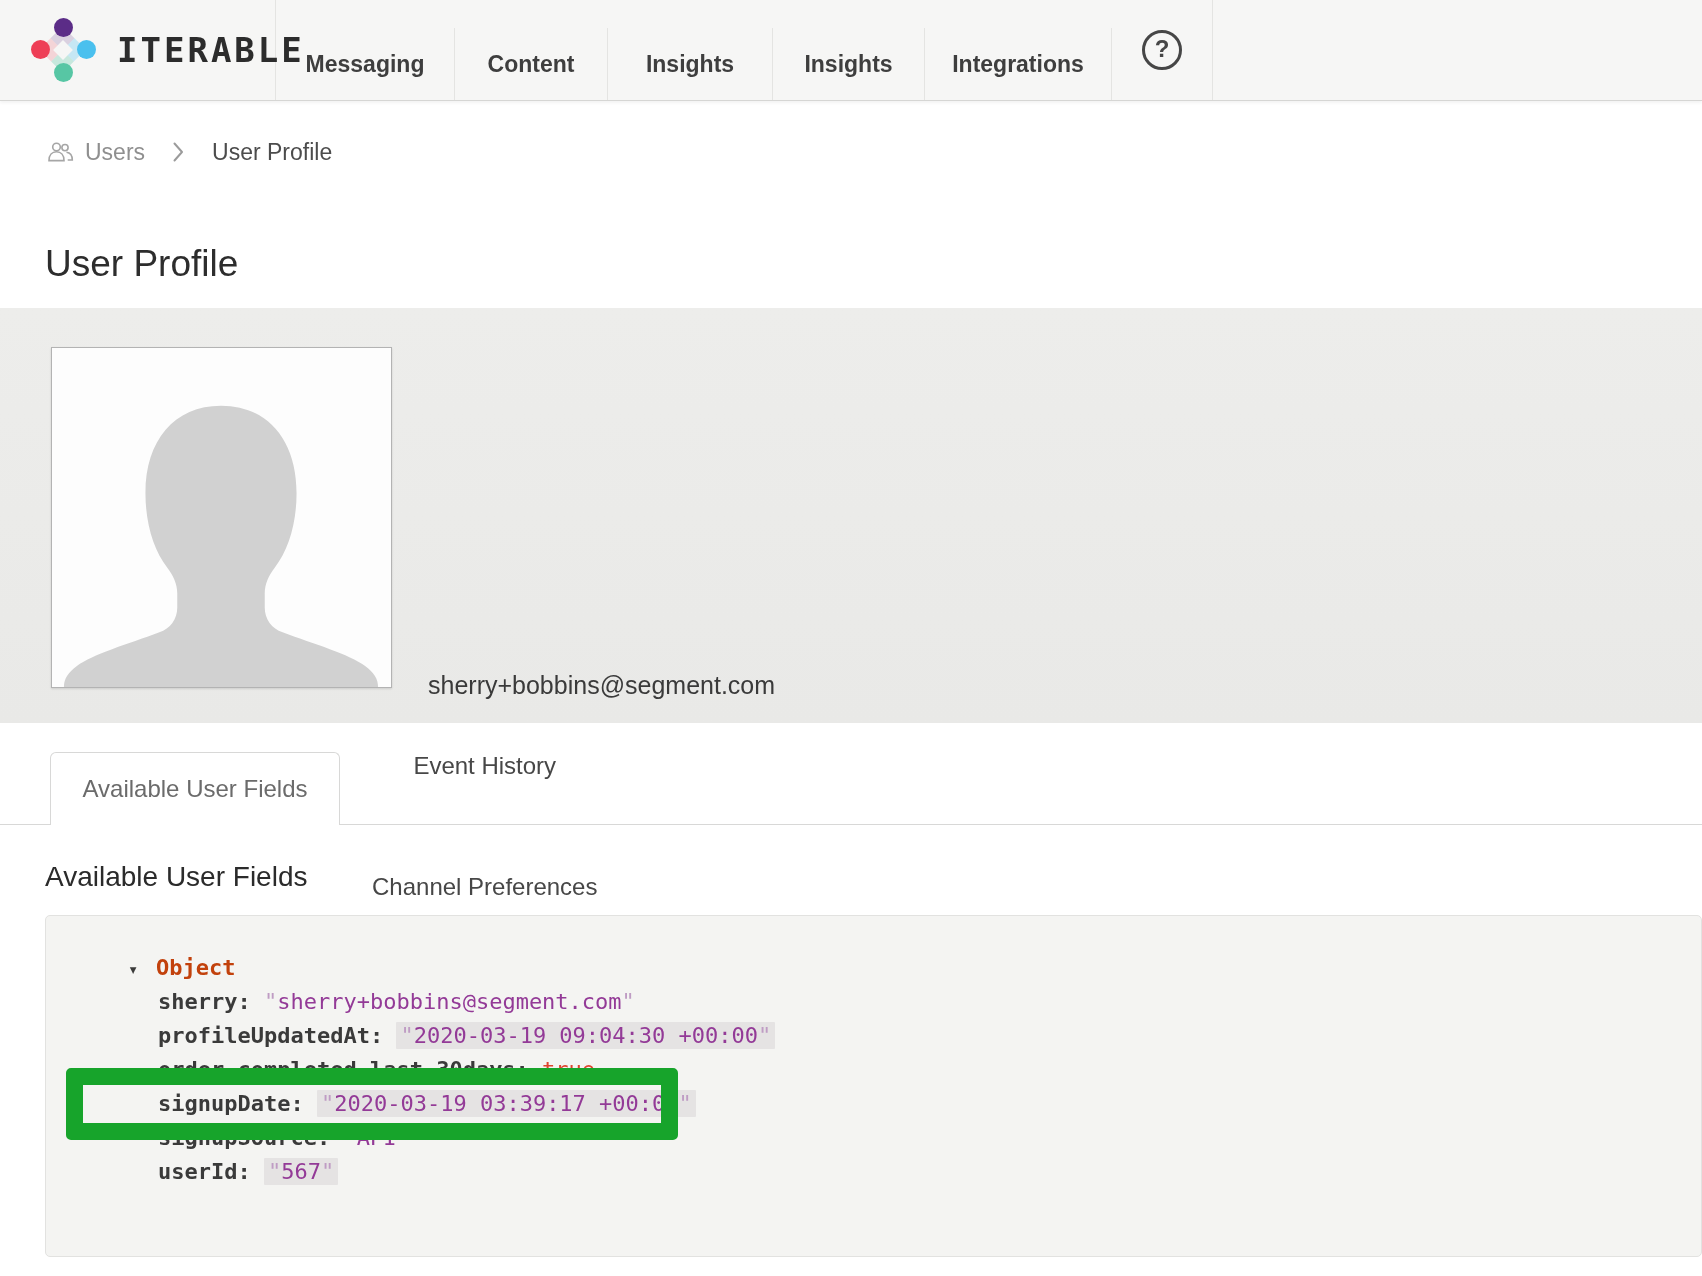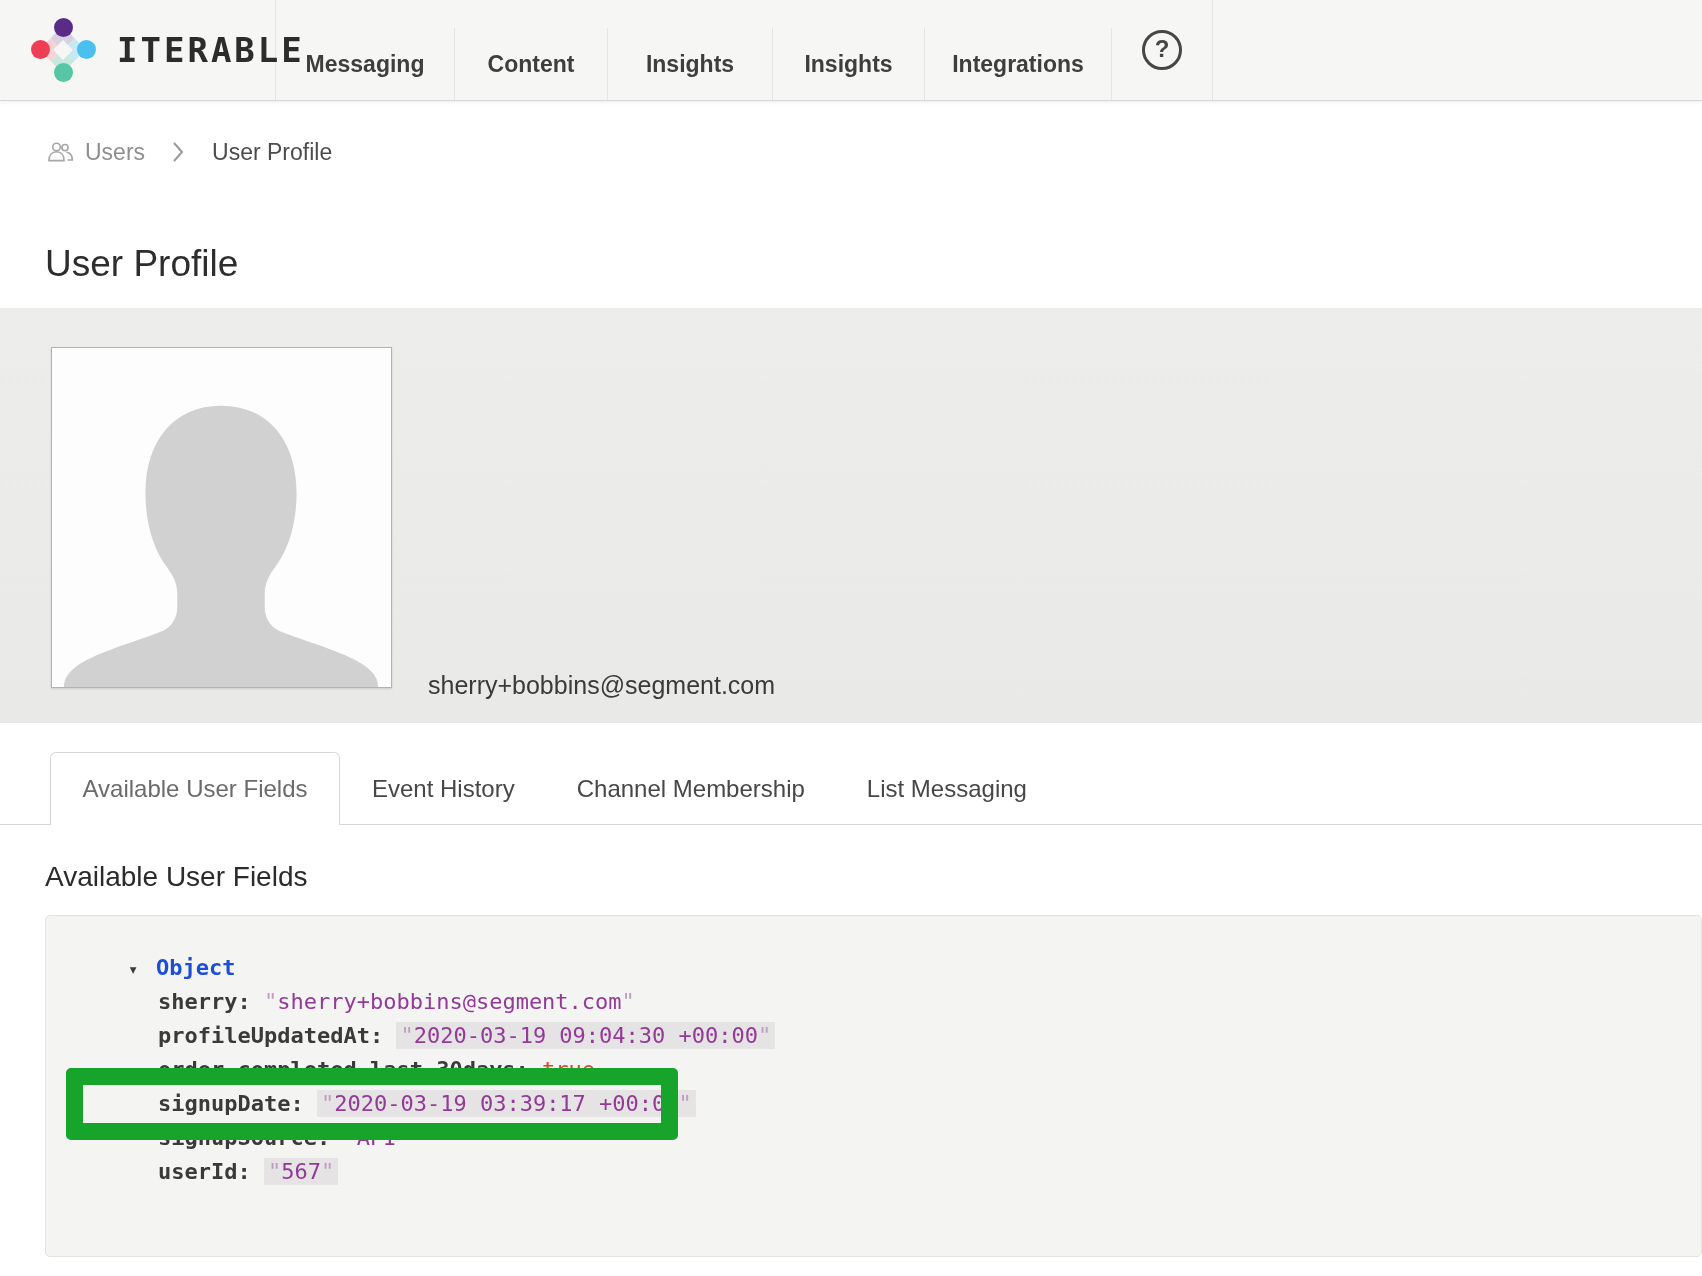--- a/index.html
+++ b/index.html
@@ -57,36 +57,36 @@
   .avatar-box svg { display:block; width:100%; height:100%; }
   .hero-email { position:absolute; left:428px; top:363px; font-size:25px; color:#3a3a3a; }
 
   
   .tabline { position:absolute; left:0; top:824px; width:1702px; height:1px; background:#d8d8d7; }
   .tab-active { position:absolute; left:50px; top:752px; width:290px; height:73px;
                 background:#ffffff; border:1px solid #d8d8d7; border-bottom:none;
                 border-radius:6px 6px 0 0; z-index:2;
                 display:flex; align-items:center; justify-content:center;
                 font-size:24px; color:#6b6b6b; cursor:pointer; }
-  .tab-rest { position:absolute; left:372px; top:752px; height:73px; display:flex; gap:62px; align-items:center; }
+  .tab-rest { position:absolute; left:372px; top:752px; height:73px; display:flex; gap:93px; align-items:center;flex-direction:column; }
   .tab { font-size:24px; color:#474747; cursor:pointer; }
 
   
   .section-heading { position:absolute; left:45px; top:861px; font-size:28px; color:#2b2b2b; font-weight:normal; }
 
   
   .code-box { position:absolute; left:45px; top:915px; width:1657px; height:342px;
               background:#f4f4f2; border:1px solid #e2e2e0; border-radius:5px; overflow:hidden; }
   .code-rows { padding-top:35px; font-family:"DejaVu Sans Mono",monospace; font-size:22px; }
   .code-row { height:34px; line-height:34px; white-space:pre; padding-left:112px; }
   .code-row.root { padding-left:82px; }
   .tri { display:inline-block; width:28px; font-size:17px; color:#3a3a3a; vertical-align:baseline; cursor:pointer; }
   .tri.collapsed { color:#8d8d8d; }
   .code-key { font-weight:bold; color:#3a3a3a; }
-  .code-obj { font-weight:bold; color:#1d4ed8; }
+  .code-obj { font-weight:bold; color:#c2410c; }
   .code-str { color:#933a97; }
   .code-str .q { color:#bf9cc4; }
   .code-bool { color:#de452f; }
   .hl { background:#e5e3e3; padding:1px 4px; border-radius:1px; }
 
   
   .annotation-box { position:absolute; left:66px; top:1068px; width:612px; height:72px;
                     border:17px solid #17a42b; border-radius:5px; z-index:5; pointer-events:none; }
 </style>
 </head>
@@ -150,21 +150,21 @@
         <path fill="#d1d1d1" d="M170,58 c-47,0 -76,35 -76,88 c0,30 8,57 22,75 c6,8 10,16 10,26 l0,14 c0,12 -7,21 -18,25 c-32,12 -67,22 -83,34 c-9,7 -13,13 -13,21 l316,0 c0,-8 -4,-14 -13,-21 c-16,-12 -51,-22 -83,-34 c-11,-4 -18,-13 -18,-25 l0,-14 c0,-10 4,-18 10,-26 c14,-18 22,-45 22,-75 c0,-53 -29,-88 -76,-88 z"></path>
       </svg>
     </div>
     <div class="hero-email">sherry+bobbins@segment.com</div>
   </section>
 
   <div class="tabline"></div>
   <div class="tab-active" id="tab-active">Available User Fields</div>
   <div class="tab-rest" id="tab-rest">
       <span class="tab">Event History</span>
-      <span class="tab">Channel Membership</span>
+      <span class="tab">Channel Preferences</span>
       <span class="tab">List Messaging</span>
     </div>
 
   <h2 class="section-heading">Available User Fields</h2>
 
   <div class="code-box">
     <div class="code-rows" id="code-rows">
       <div class="code-row root"><span class="tri">▾</span><span class="code-obj">Object</span></div>
     <div class="code-row"><span class="code-key">sherry: </span><span class="code-str"><span class="q">"</span>sherry+bobbins@segment.com<span class="q">"</span></span></div>
         <div class="code-row"><span class="code-key">profileUpdatedAt: </span><span class="code-str hl"><span class="q">"</span>2020-03-19 09:04:30 +00:00<span class="q">"</span></span></div>

